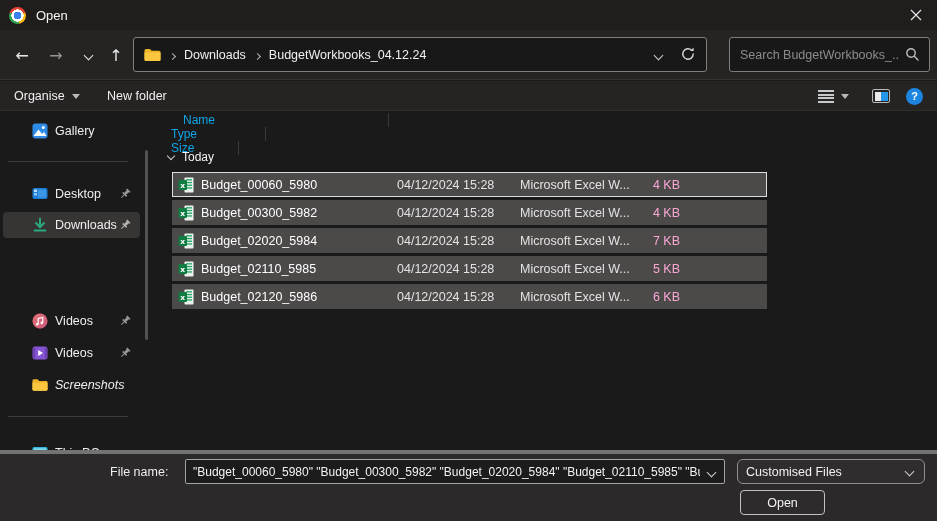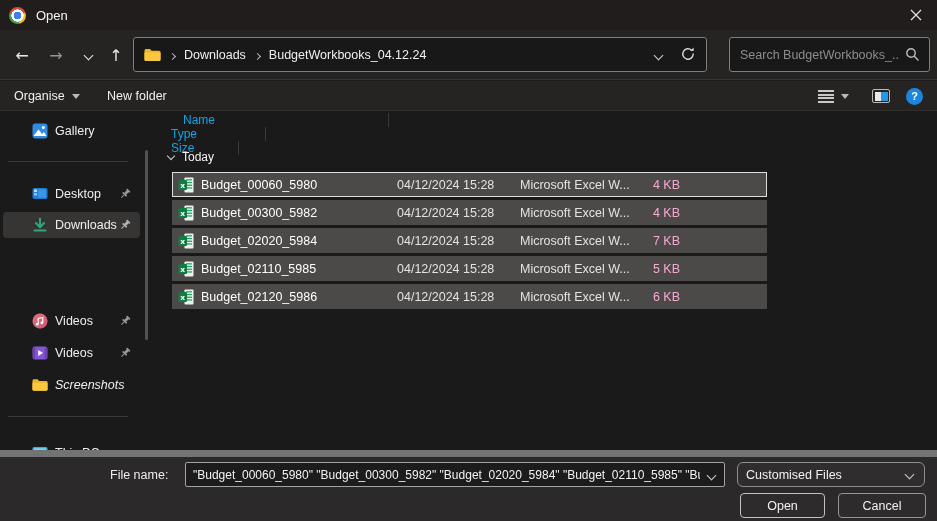--- a/index.html
+++ b/index.html
@@ -76,21 +76,21 @@
   .rows { position:absolute; top:61px; left:8px; width:595px; }
   .file-row { height:25px; margin-bottom:3px; background:#4c4949; display:flex; align-items:center; }
   .file-row.focused { outline:1px solid #dedede; outline-offset:-1px; }
   .cell-name { width:217px; display:flex; align-items:center; gap:7px; padding-left:6px; color:#ffffff; }
   .cell-date { width:119px; padding-left:8px; color:#e3e3e3; }
   .cell-type { width:102px; padding-left:12px; color:#e3e3e3; white-space:nowrap; }
   .cell-size { width:75px; padding-right:5px; color:#f9a8d4; text-align:right; }
   .xlicon { width:16px; height:16px; flex:0 0 16px; }
 
   
-  .footer { position:absolute; left:0; right:0; bottom:0; height:71px; background:#2b2929; border-top:7px solid #737373; }
+  .footer { position:absolute; left:0; right:0; bottom:0; height:71px; background:#2b2929; border-top:4px solid #737373; }
   .fn-label { position:absolute; left:110px; top:11px; color:#ededed; }
   .fn-input-wrap { position:absolute; left:185px; top:5px; width:540px; height:25px; background:#1d1c1c;
                    border:1px solid #a3a3a3; border-radius:2px; }
   .fn-input-wrap input { width:100%; height:100%; background:transparent; border:none; outline:none; color:#f2f2f2;
                          font-family:"Liberation Sans", sans-serif; font-size:12px; padding:0 24px 0 7px; }
   .fn-input-wrap .chev { position:absolute; right:9px; top:9px; color:#cfcfcf; }
   .ft-select { position:absolute; left:737px; top:5px; width:188px; height:25px; background:#2f2d2d;
                border:1px solid #8f8d8d; border-radius:6px; display:flex; align-items:center; padding-left:8px; color:#f2f2f2; }
   .ft-select .chev { position:absolute; right:11px; color:#cfcfcf; }
   .btn { position:absolute; top:36px; height:25px; background:#2d2b2b; border-radius:4px; display:flex; align-items:center;
@@ -419,18 +419,15 @@
       <input type="text" value="&quot;Budget_00060_5980&quot; &quot;Budget_00300_5982&quot; &quot;Budget_02020_5984&quot; &quot;Budget_02110_5985&quot; &quot;Budget_0" style="">
       <span class="chev down"></span>
     </div>
     <div class="ft-select">
       <span>Customised Files</span>
       <span class="chev down"></span>
     </div>
     <div class="btn open">
         <span>Open</span>
       </div>
-    <div class="btn cancel">
-        <span>Cancel</span>
-      </div>
   </div>
 
 </div>
 
 </body></html>

